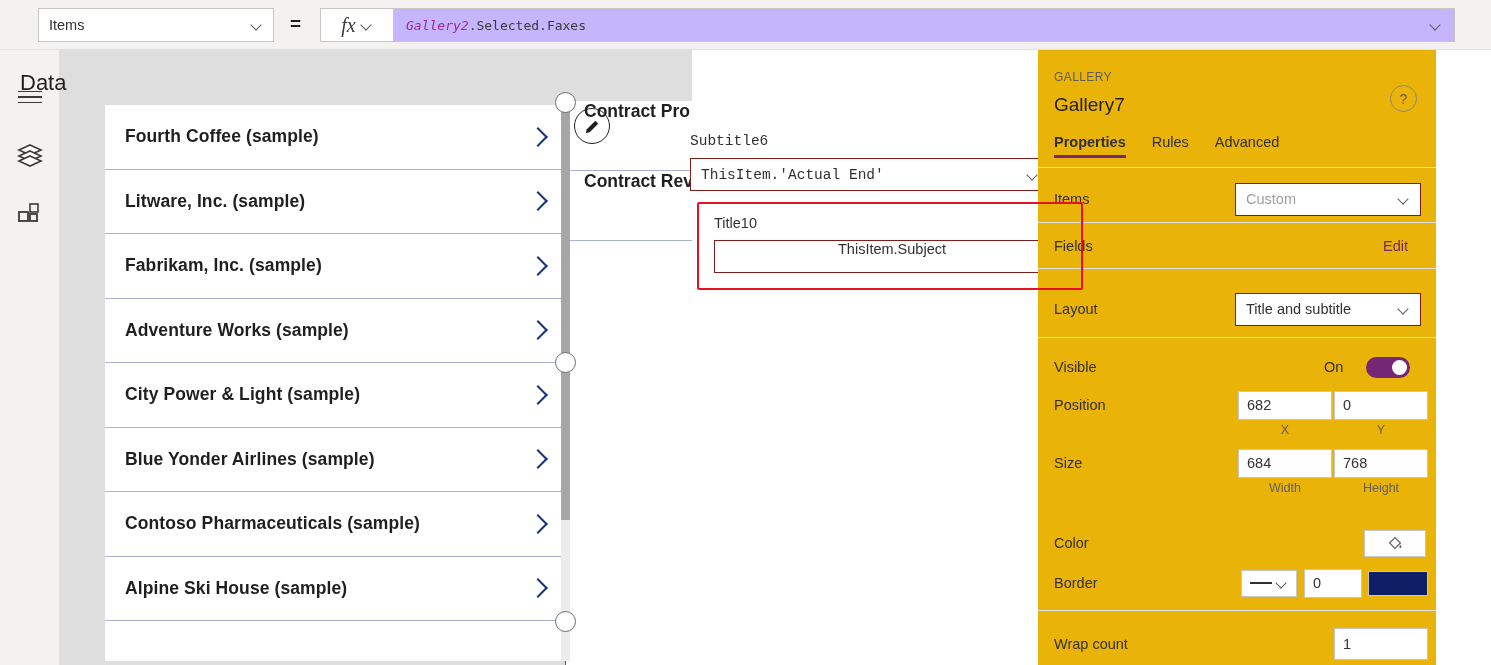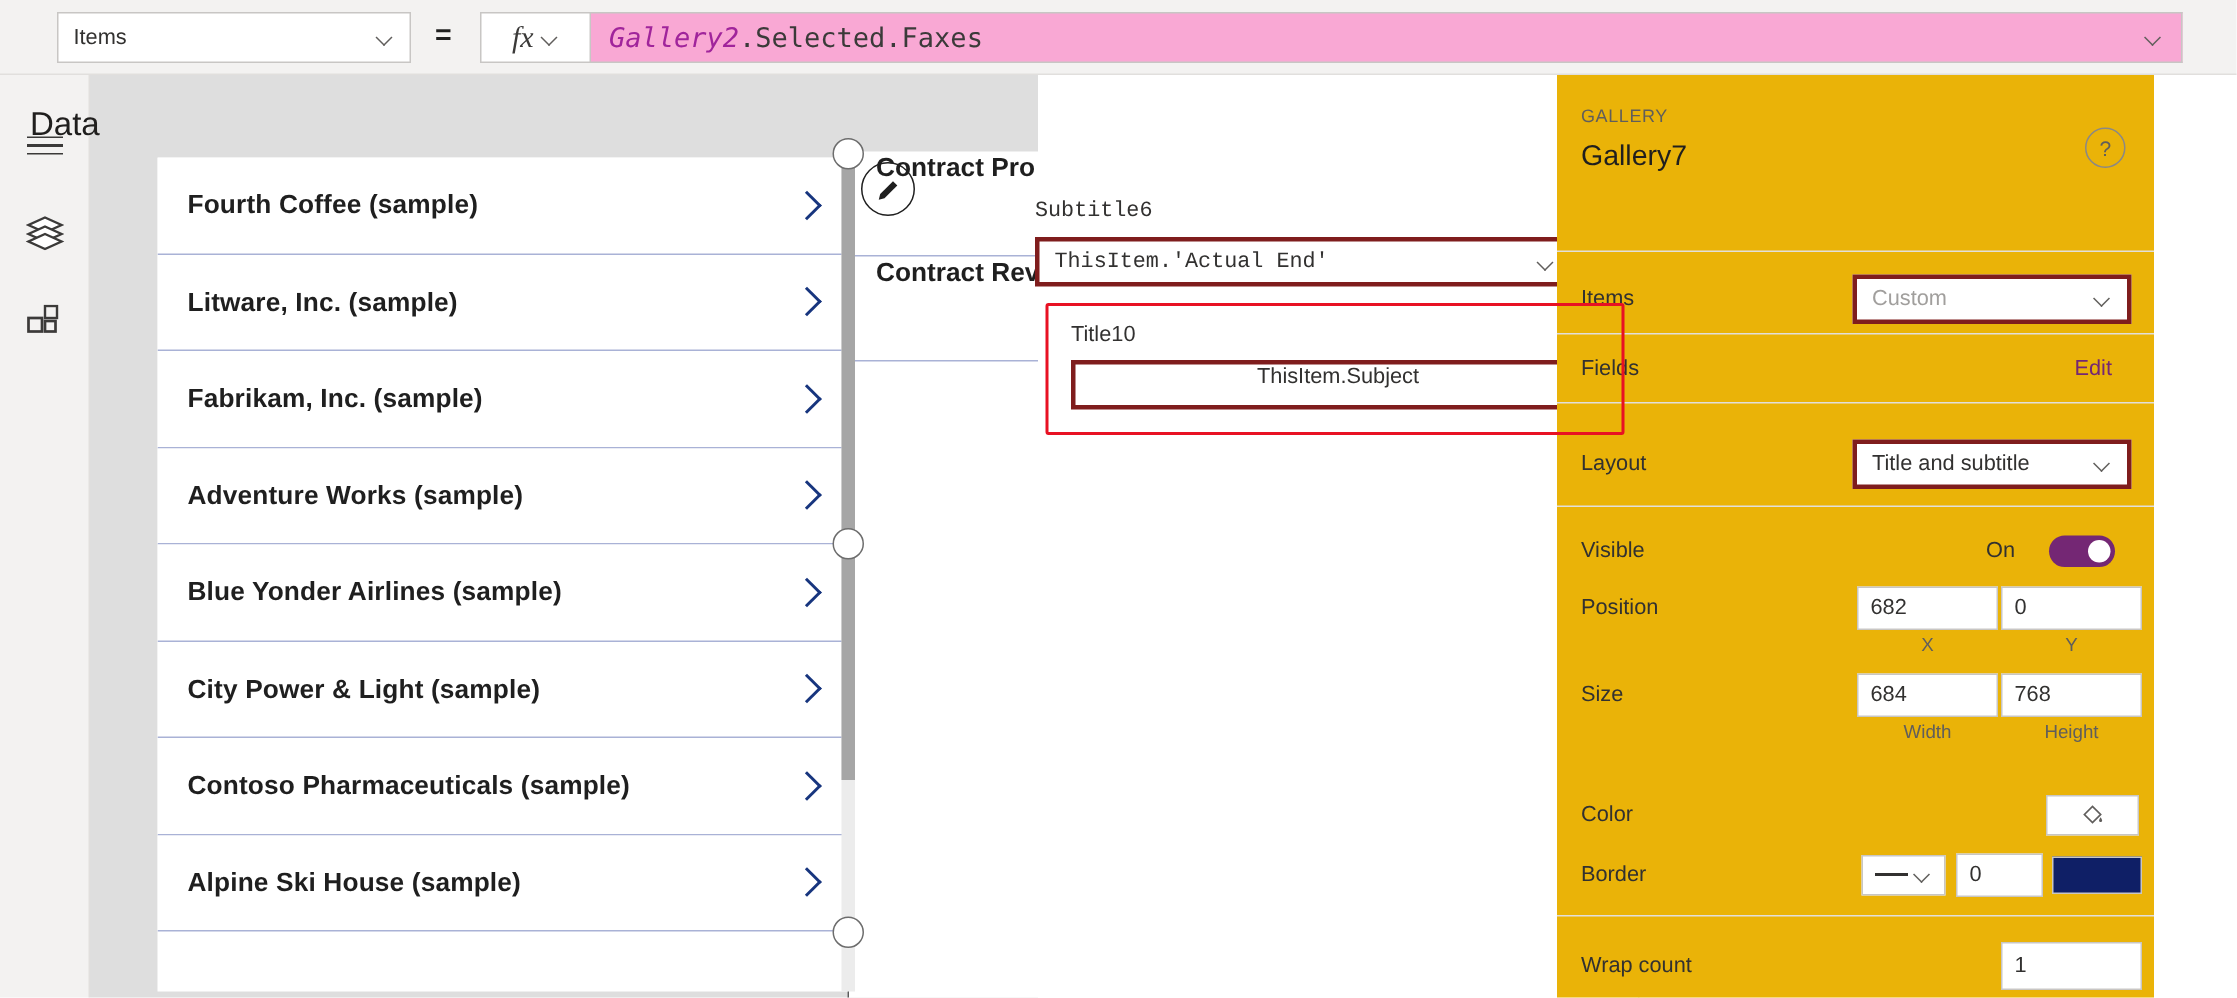--- a/index.html
+++ b/index.html
@@ -27,23 +27,23 @@
     position:absolute;left:290px;top:13px;font-size:19px;font-weight:bold;color:#1f1f1f;
   }
   .fx-box{
     position:absolute;left:320px;top:8px;width:74px;height:34px;
     background:#ffffff;border:1px solid #c8c6c4;box-sizing:border-box;
     display:flex;align-items:center;justify-content:center;gap:5px;
   }
   .fx-glyph{font-family:"Liberation Serif","DejaVu Serif",serif;font-style:italic;font-size:20px;color:#3b3a39;}
   .formula-input{
     position:absolute;left:394px;top:8px;width:1061px;height:34px;
-    background:#f9a8d4;border:1px solid #c8c6c4;border-left:none;box-sizing:border-box;
+    background:#c4b5fd;border:1px solid #c8c6c4;border-left:none;box-sizing:border-box;
     display:flex;align-items:center;padding:0 12px;
-    font-family:"DejaVu Sans Mono","Liberation Mono",monospace;font-size:18px;
+    font-family:"DejaVu Sans Mono","Liberation Mono",monospace;font-size:13px;
   }
   .tok-obj{color:#a0249b;font-style:italic;}
   .tok-plain{color:#3b3a39;}
   .formula-input .chev{margin-left:auto;}
 
   .chev{display:inline-block;width:12px;height:12px;position:relative;}
   .chev::before{
     content:"";position:absolute;left:1px;top:2px;width:7px;height:7px;
     border-right:1.4px solid #605e5c;border-bottom:1.4px solid #605e5c;
     transform:rotate(45deg);
@@ -117,21 +117,21 @@
     position:absolute;left:692px;top:50px;width:401px;height:615px;
     background:#ffffff;border-right:1px solid #e1dfdd;box-sizing:border-box;
   }
   .dp-title{position:absolute;left:20px;top:70px;font-size:22px;color:#201f1e;}
   .dp-close{
     position:absolute;left:1052px;top:72px;width:24px;height:24px;cursor:pointer;
   }
   .dp-close svg{display:block;}
   .dp-field-label{font-size:14.5px;color:#323130;}
   .dd{
-    height:33px;border:3px solid #7f1d1d;background:#ffffff;box-sizing:border-box;
+    height:33px;border:1px solid #7f1d1d;background:#ffffff;box-sizing:border-box;
     display:flex;align-items:center;padding:0 10px;font-size:14.5px;color:#323130;cursor:pointer;
   }
   .dd .chev{margin-left:auto;}
   .dp-group1{position:absolute;left:690px;top:133px;width:360px;font-family:Liberation Mono, monospace;}
   .dp-group2{position:absolute;left:710px;top:215px;width:364px;}
   .redbox{
     position:absolute;border:2.2px solid #e81123;box-sizing:border-box;border-radius:2px;
     pointer-events:none;z-index:9;
   }
 
@@ -253,25 +253,25 @@
       </div>
       <div class="gitem">
         <span class="txt">Fabrikam, Inc. (sample)</span>
         <span class="arrow"></span>
       </div>
       <div class="gitem">
         <span class="txt">Adventure Works (sample)</span>
         <span class="arrow"></span>
       </div>
       <div class="gitem">
+        <span class="txt">City Power &amp; Light (sample)</span>
+        <span class="arrow"></span>
+      </div>
+      <div class="gitem">
         <span class="txt">Blue Yonder Airlines (sample)</span>
-        <span class="arrow"></span>
-      </div>
-      <div class="gitem">
-        <span class="txt">City Power &amp; Light (sample)</span>
         <span class="arrow"></span>
       </div>
       <div class="gitem">
         <span class="txt">Contoso Pharmaceuticals (sample)</span>
         <span class="arrow"></span>
       </div>
       <div class="gitem">
         <span class="txt">Alpine Ski House (sample)</span>
         <span class="arrow"></span>
       </div>
@@ -318,20 +318,31 @@
   </div>
   <div class="redbox" style="left:697px;top:202px;width:386px;height:88px;"></div>
 
   <div class="propspanel">
     <div class="pp-kicker">GALLERY</div>
     <div class="pp-name">Gallery7</div>
     <div class="pp-help">
       <span>?</span>
     </div>
 
+    <div class="pp-tabs">
+      <div class="pp-tab active">
+        <span>Properties</span>
+      </div>
+      <div class="pp-tab">
+        <span>Rules</span>
+      </div>
+      <div class="pp-tab">
+        <span>Advanced</span>
+      </div>
+    </div>
     <div class="pp-tabs-rule"></div>
 
     <div class="row" style="top:125px;height:48px;">
       <span class="row-label">Items</span>
       <div class="dd" style="position:absolute;left:197px;width:186px;">
         <span class="dd-gray">Custom</span>
         <span class="chev"></span>
       </div>
     </div>
     <div class="rule" style="top:172px;"></div>

